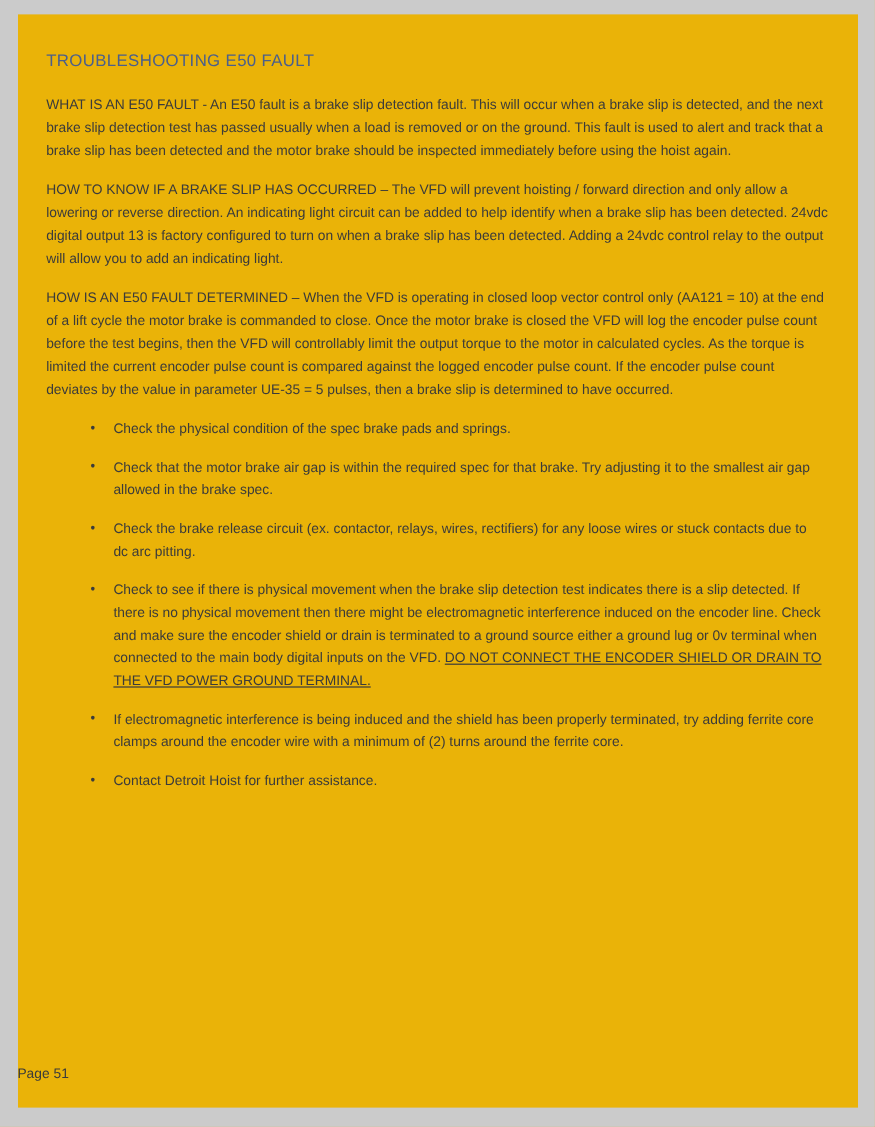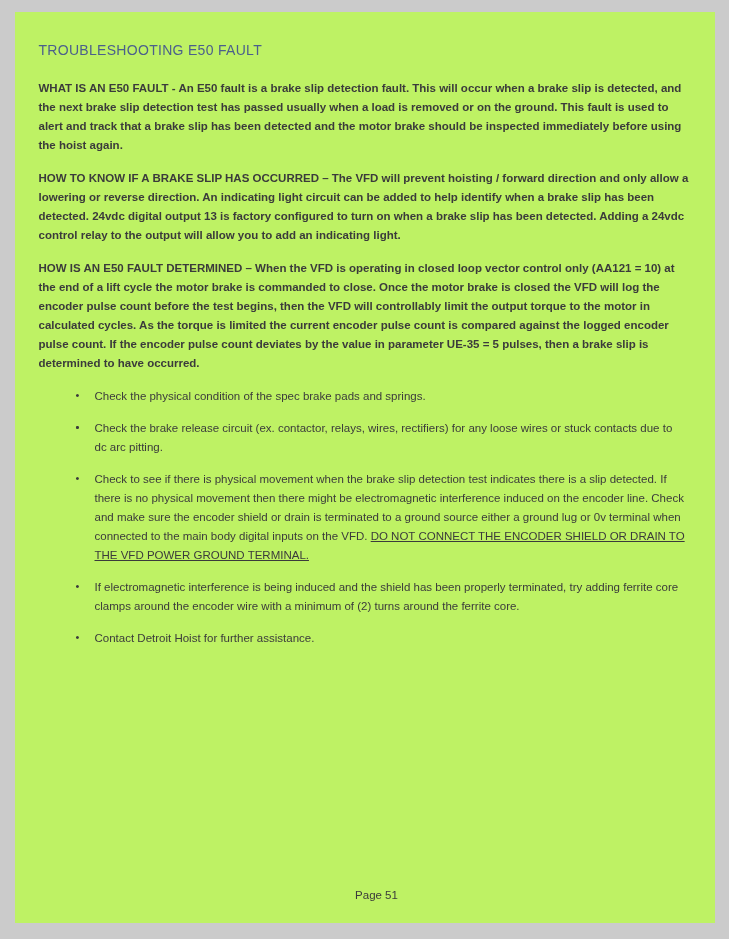--- a/index.html
+++ b/index.html
@@ -12,37 +12,36 @@
     width: 729px;
     min-height: 939px;
     background: #cbcbcb;
   }
   .page {
     position: relative;
     width: 700px;
     height: 911px;
     margin: 0 auto;
     top: 12px;
-    background: #bef264;
+    background: #eab308;
     box-sizing: border-box;
     padding: 30px 24px 0 24px;
     color: #3b3b3b;
   }
   .doc-title {
     font-size: 14px;
     font-weight: 400;
     color: #4b5f8c;
     margin: 0 0 21px 0;
     letter-spacing: 0.3px;
   }
   .para {
     font-size: 11.5px;
     line-height: 19px;
     margin: 0 0 14px 0;
-    font-weight: bold;
   }
   ul.checklist {
     list-style: none;
     margin: 5px 0 0 0;
     padding: 0 0 0 56px;
   }
   ul.checklist li {
     position: relative;
     font-size: 11.5px;
     line-height: 19px;
@@ -54,23 +53,23 @@
     left: -19px;
     top: -1px;
     font-size: 11px;
   }
   .u {
     text-decoration: underline;
   }
   .page-footer {
     position: absolute;
     bottom: 22px;
-    left: 12px;
+    left: 0;
     width: 100%;
-    text-align: center;
+    text-align: left;
     font-size: 11.5px;
     color: #3b3b3b;
   }
 </style>
 </head>
 <body>
 
 <div class="viewer">
   <div class="page">
 
@@ -83,20 +82,21 @@
     <p class="para">HOW IS AN E50 FAULT DETERMINED – When the VFD is operating in closed loop vector control only (AA121 = 10) at the end of a lift cycle the motor brake is commanded to close. Once the motor brake is closed the VFD will log the encoder pulse count before the test begins, then the VFD will controllably limit the output torque to the motor in calculated cycles. As the torque is limited the current encoder pulse count is compared against the logged encoder pulse count. If the encoder pulse count deviates by the value in parameter UE-35 = 5 pulses, then a brake slip is determined to have occurred.</p>
 
 
     <ul class="checklist">
       <li>
         <span class="bullet-dot">•</span>
         <span>Check the physical condition of the spec brake pads and springs.</span>
       </li>
       <li>
         <span class="bullet-dot">•</span>
+        <span>Check that the motor brake air gap is within the required spec for that brake. Try adjusting it to the smallest air gap allowed in the brake spec.</span>
       </li>
       <li>
         <span class="bullet-dot">•</span>
         <span>Check the brake release circuit (ex. contactor, relays, wires, rectifiers) for any loose wires or stuck contacts due to dc arc pitting.</span>
       </li>
       <li>
         <span class="bullet-dot">•</span>
         <span>Check to see if there is physical movement when the brake slip detection test indicates there is a slip detected. If there is no physical movement then there might be electromagnetic interference induced on the encoder line. Check and make sure the encoder shield or drain is terminated to a ground source either a ground lug or 0v terminal when connected to the main body digital inputs on the VFD. </span><span class="u">DO NOT CONNECT THE ENCODER SHIELD OR DRAIN TO THE VFD POWER GROUND TERMINAL.</span>
       </li>
       <li>

